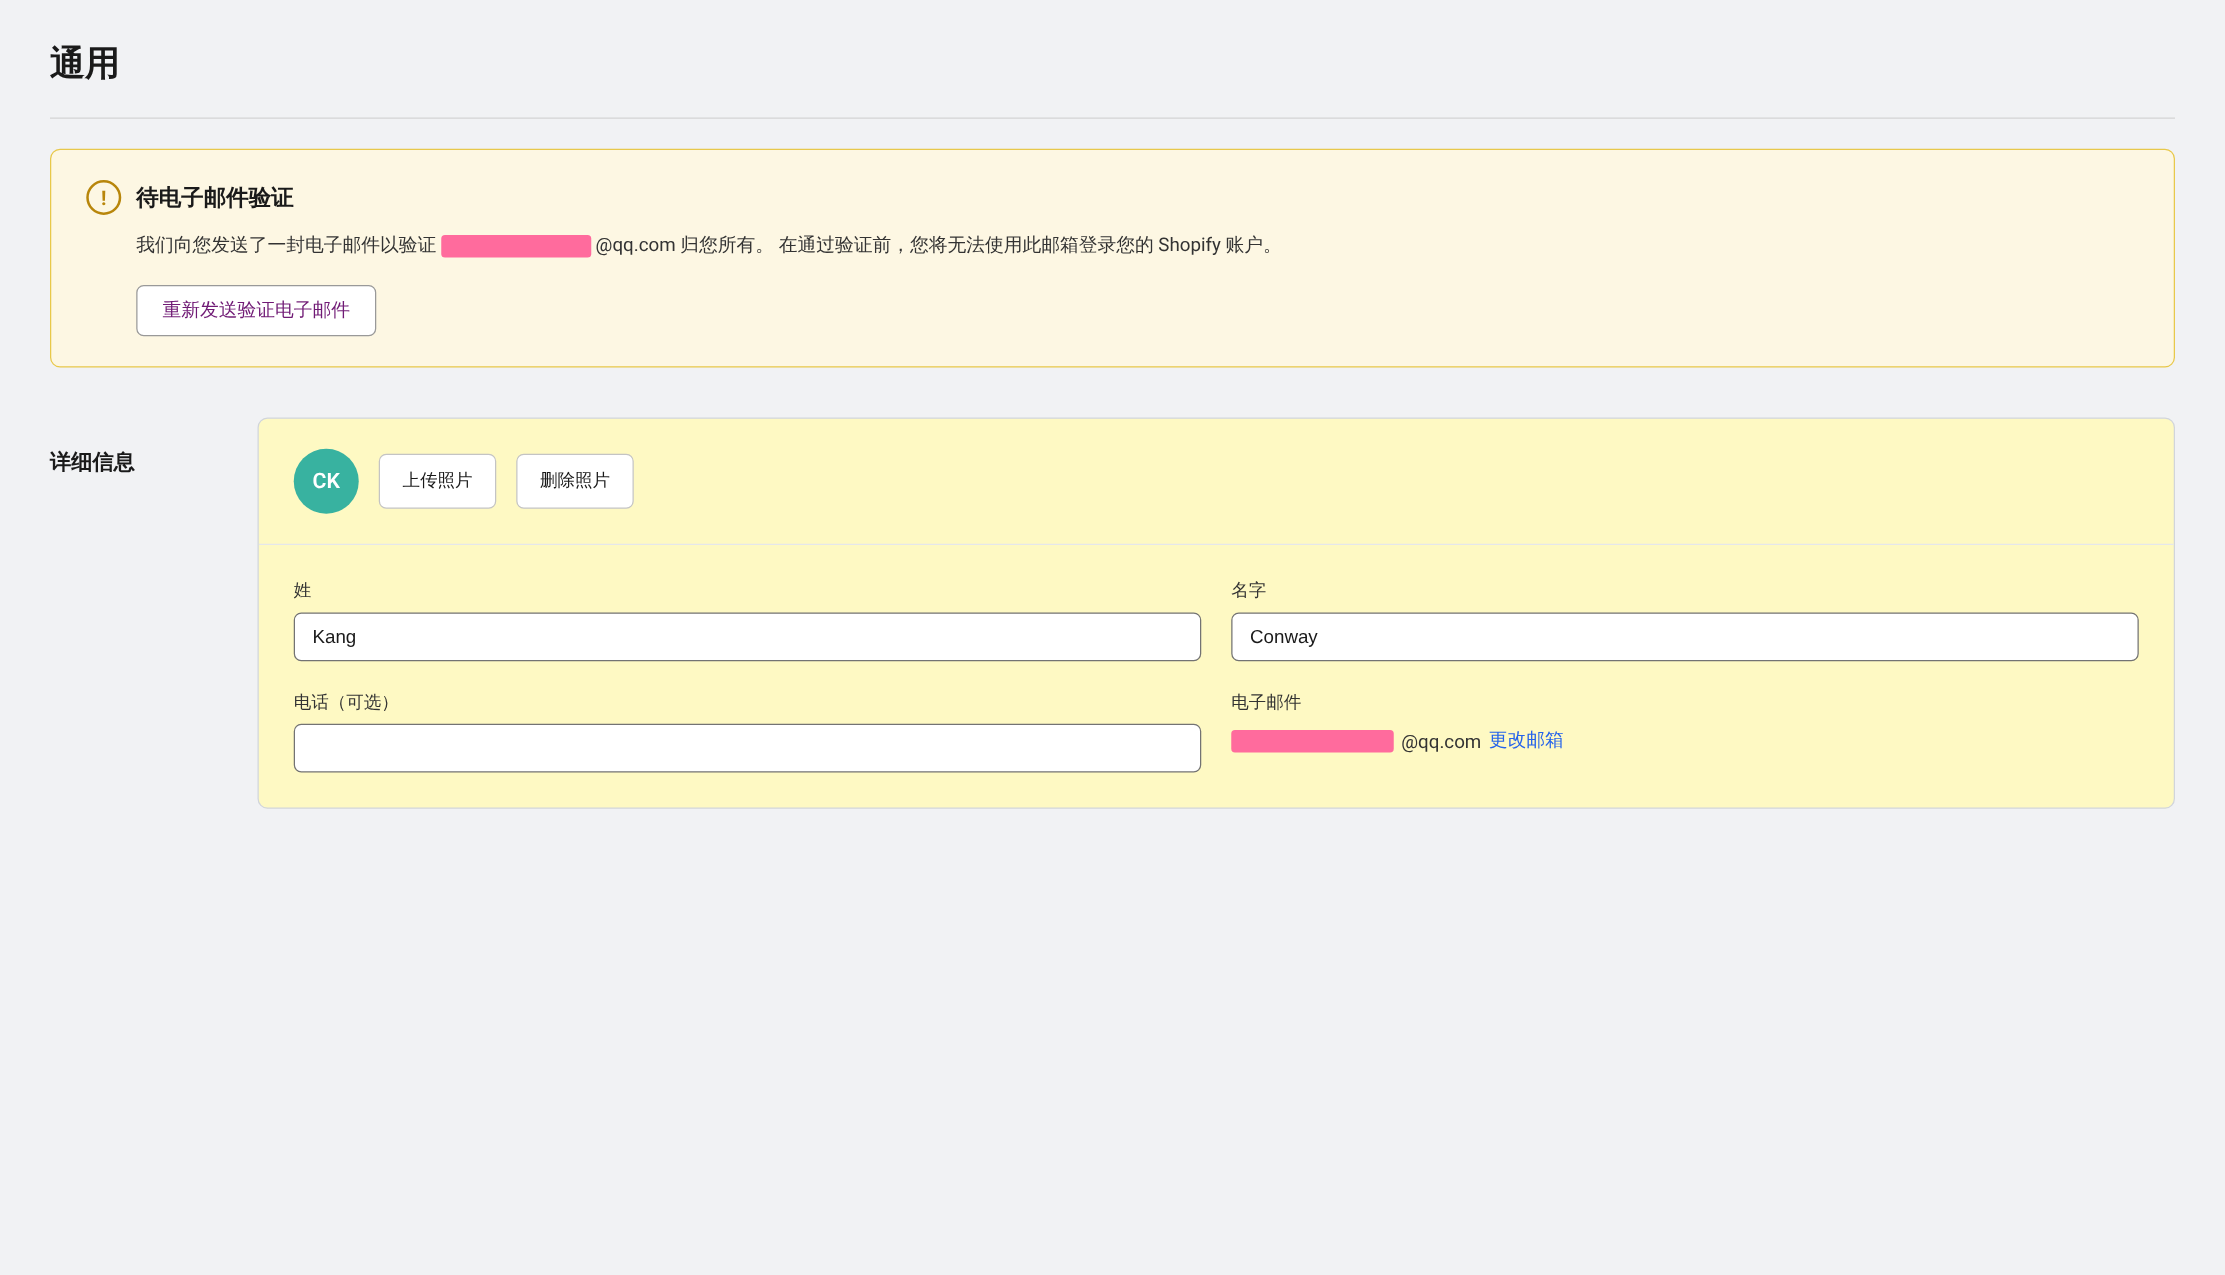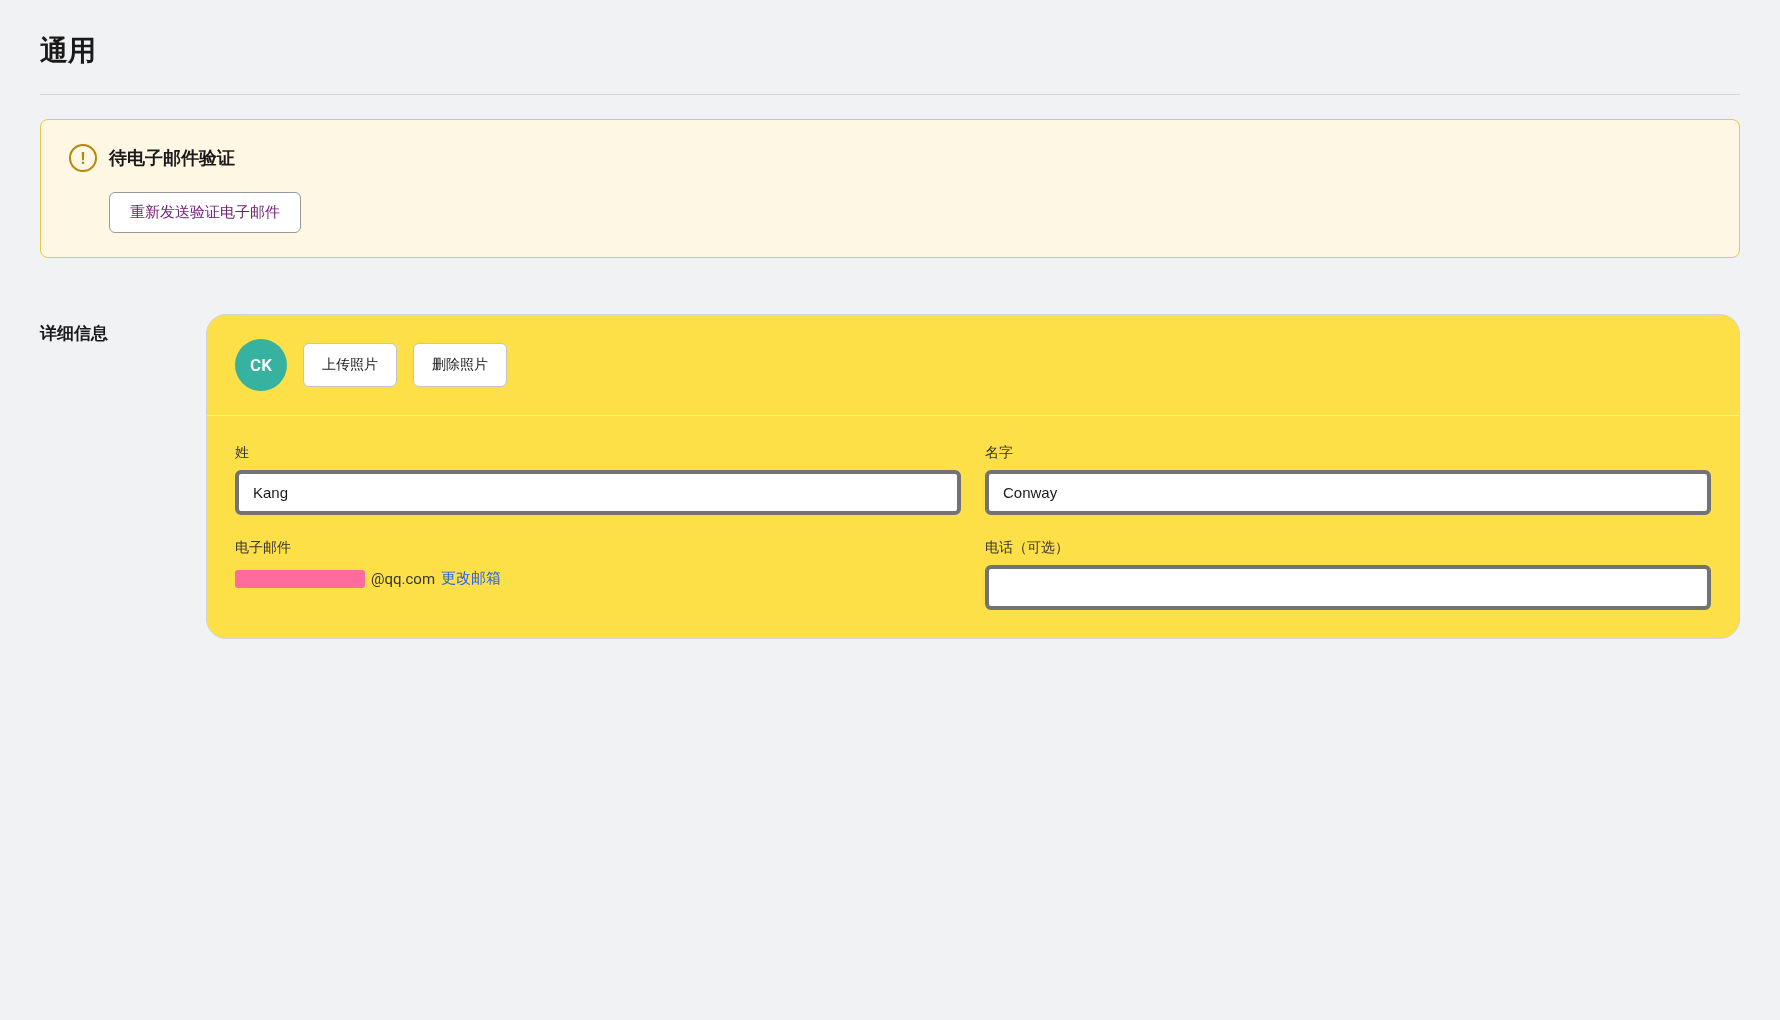--- a/index.html
+++ b/index.html
@@ -109,26 +109,25 @@
     .section-label {
       font-size: 17px;
       font-weight: 600;
       color: #1a1a1a;
       min-width: 120px;
       padding-top: 24px;
     }
 
     
     .card {
-      background: #fde047;
+      background: #fef9c3;
       border: 1px solid #d1d5db;
-      border-radius: 20px;
+      border-radius: 8px;
       flex: 1;
       overflow: hidden;
-      margin-top: 16px;
     }
 
     .card-photo-section {
       padding: 24px 28px;
       border-bottom: 1px solid #e5e7eb;
       display: flex;
       align-items: center;
       gap: 16px;
     }
 
@@ -178,21 +177,21 @@
     }
 
     .field-label {
       font-size: 14px;
       font-weight: 500;
       color: #333;
     }
 
     .field-input {
       padding: 10px 14px;
-      border: 4px solid #737373;
+      border: 1px solid #737373;
       border-radius: 6px;
       font-size: 15px;
       color: #1a1a1a;
       background: white;
       outline: none;
     }
 
     .email-display {
       display: flex;
       align-items: center;
@@ -226,20 +225,25 @@
 
 <h1 class="page-title">通用</h1>
 
 <hr class="divider">
 
 <div class="alert-banner">
   <div class="alert-header">
     <div class="alert-icon">!</div>
     <span class="alert-title">待电子邮件验证</span>
   </div>
+  <div class="alert-body">
+    <span>我们向您发送了一封电子邮件以验证</span>
+    <span class="email-redacted">&nbsp;</span>
+    <span>@qq.com 归您所有。 在通过验证前，您将无法使用此邮箱登录您的 Shopify 账户。</span>
+  </div>
   <button class="resend-btn">重新发送验证电子邮件</button>
 </div>
 
 <div class="section-layout">
   <div class="section-label">详细信息</div>
 
   <div class="card">
 
     <div class="card-photo-section">
       <div class="avatar">CK</div>
@@ -254,28 +258,28 @@
           <label class="field-label">姓</label>
           <input class="field-input" type="text" value="Kang" style="">
         </div>
         <div class="form-field">
           <label class="field-label">名字</label>
           <input class="field-input" type="text" value="Conway" style="">
         </div>
       </div>
 
       <div class="form-row">
+        <div class="form-field">
+          <label class="field-label">电话（可选）</label>
+          <input class="field-input" type="text" value="" style="">
+        </div>
         <div class="form-field">
           <label class="field-label">电子邮件</label>
           <div class="email-display">
             <span class="email-redacted-inline">&nbsp;</span>
             <span class="email-suffix">@qq.com</span>
             <a class="email-change-link" href="#">更改邮箱</a>
           </div>
         </div>
-        <div class="form-field">
-          <label class="field-label">电话（可选）</label>
-          <input class="field-input" type="text" value="" style="">
-        </div>
       </div>
     </div>
   </div>
 </div>
 
 </body></html>

